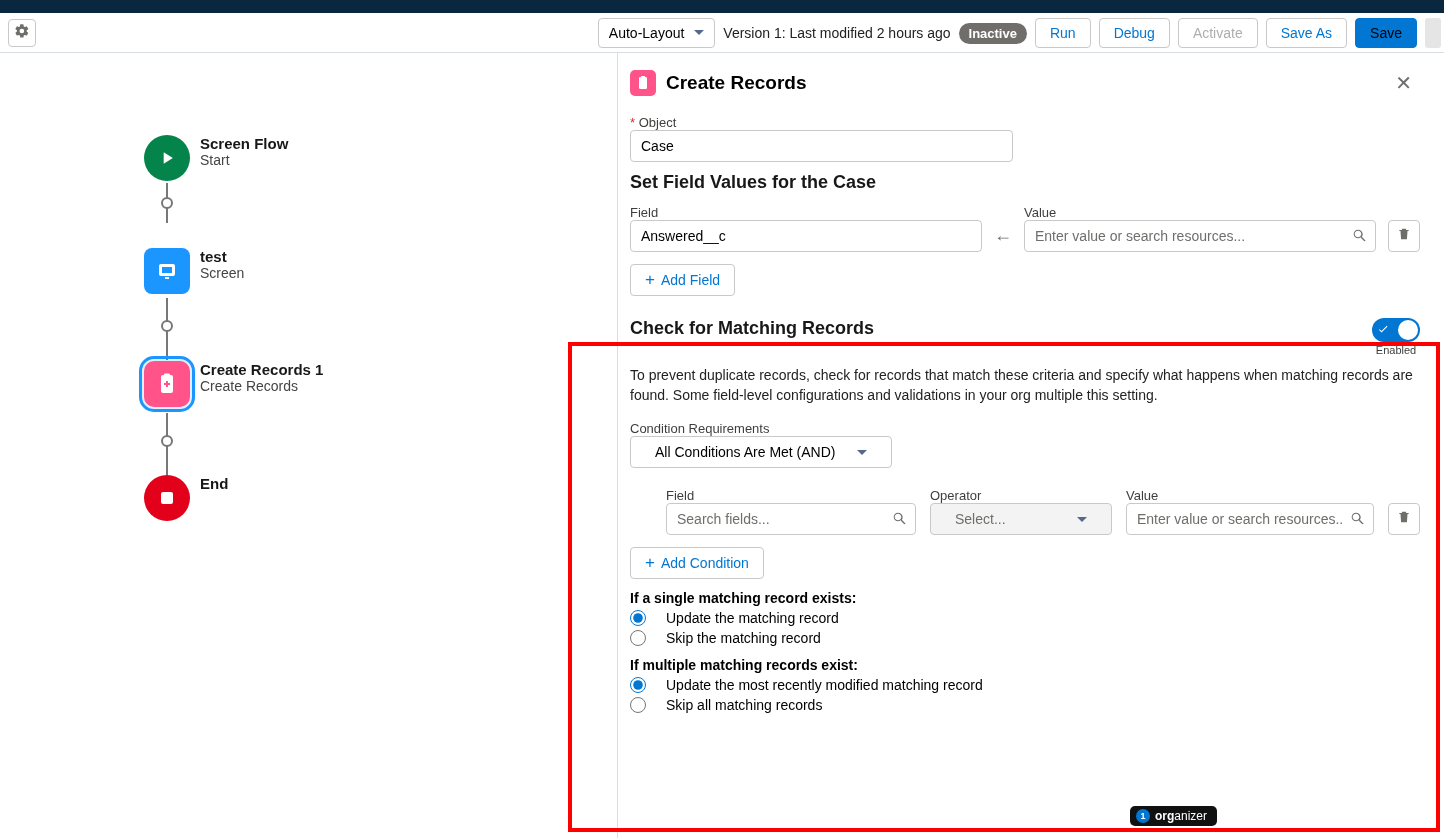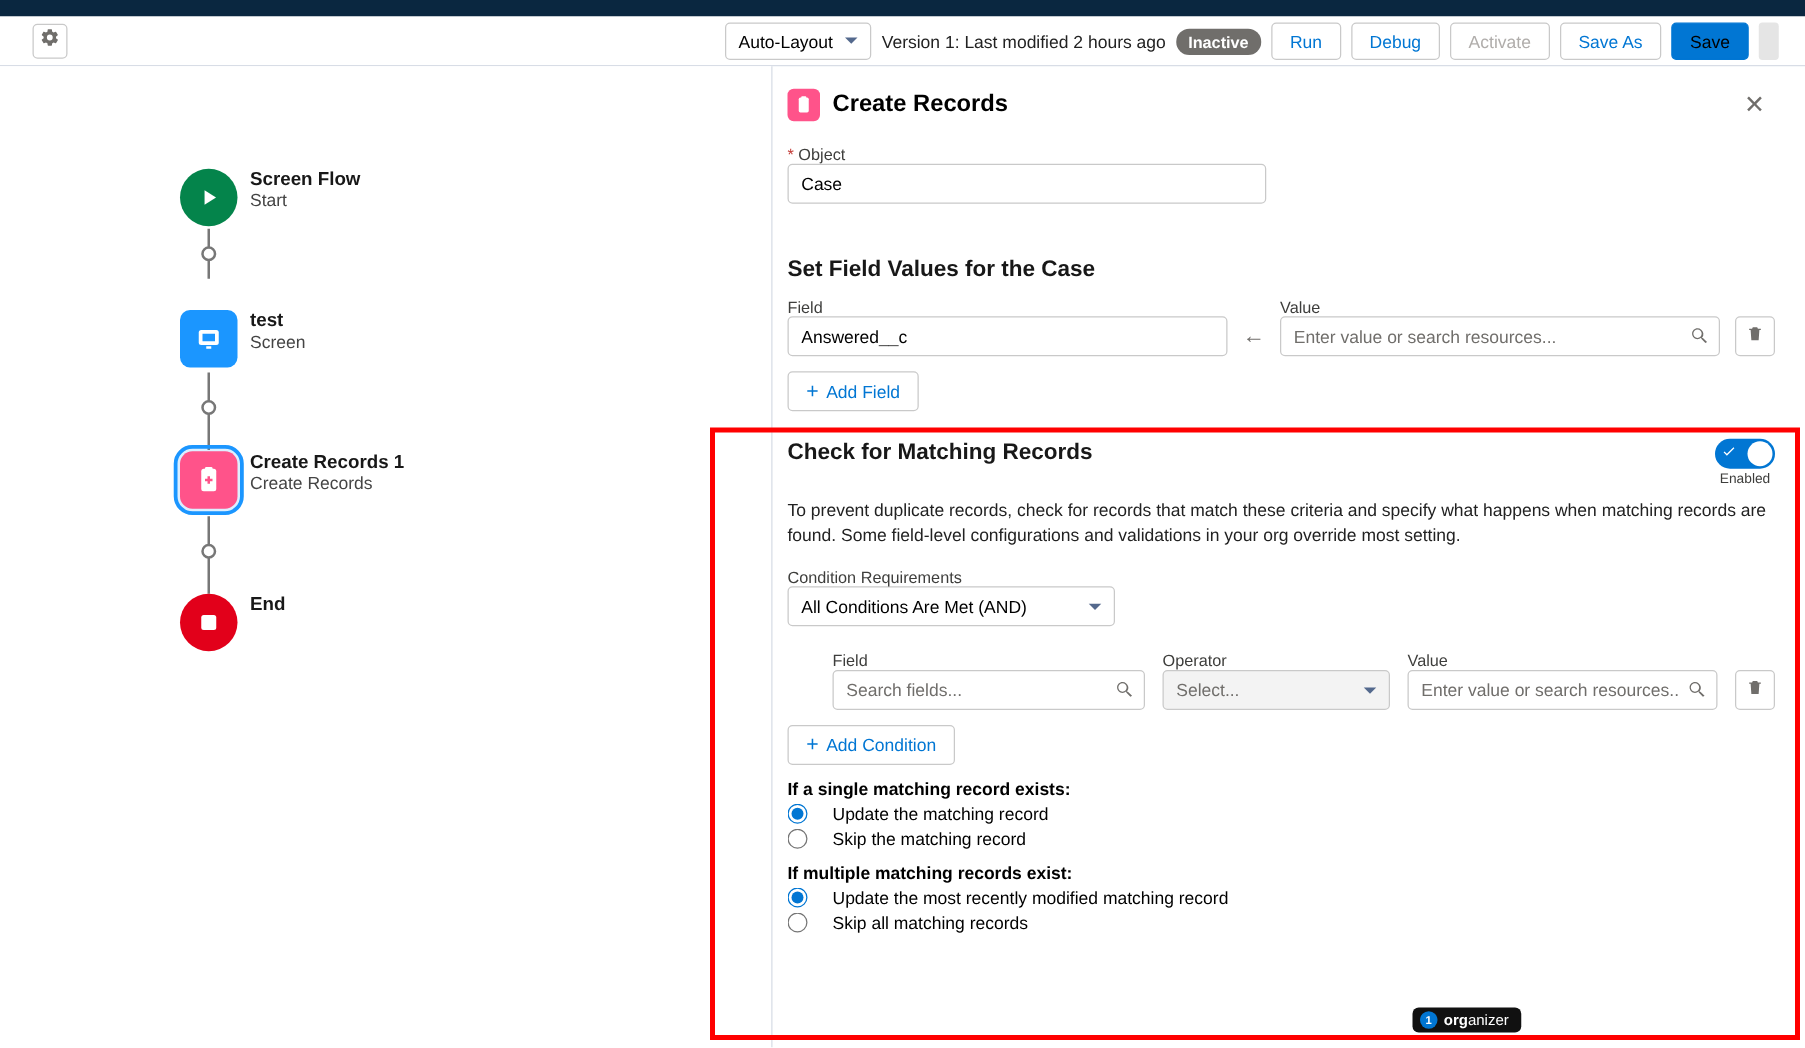--- a/index.html
+++ b/index.html
@@ -1,18 +1,18 @@
 <!DOCTYPE html>
 <html><head>
 <meta charset="utf-8">
 <style>
   * { box-sizing: border-box; margin: 0; padding: 0; font-family: -apple-system, BlinkMacSystemFont, "Segoe UI", Arial, sans-serif; }
   body { width: 1444px; height: 838px; background: #fff; position: relative; overflow: hidden; }
   .topbar-dark { height: 13px; background: #0a2740; }
-  .header { height: 40px; border-bottom: 1px solid #d8dde6; display: flex; align-items: center; padding: 0 26px; gap: 8px; }
+  .header { height: 40px; border-bottom: 1px solid #d8dde6; display: flex; align-items: center; padding: 0 8px; gap: 8px; }
   .gear-btn { width: 28px; height: 28px; border: 1px solid #c9c9c9; border-radius: 4px; display: flex; align-items: center; justify-content: center; color: #706e6b; cursor: pointer; }
   .gear-btn svg { width: 16px; height: 16px; }
   .header-spacer { flex: 1; }
   .select-like { height: 30px; border: 1px solid #c9c9c9; border-radius: 4px; padding: 0 10px; display: flex; align-items: center; gap: 10px; font-size: 14px; cursor: pointer; }
   .caret-down { width: 0; height: 0; border-left: 5px solid transparent; border-right: 5px solid transparent; border-top: 5px solid #54698d; }
   .version-text { font-size: 14px; color: #222; }
   .pill-inactive { background: #706e6b; color: #fff; padding: 3px 10px; border-radius: 12px; font-size: 13px; font-weight:600; margin-left: 4px; }
   .btn { height: 30px; padding: 0 14px; border-radius: 4px; border: 1px solid #c9c9c9; font-size: 14px; display: flex; align-items: center; cursor: pointer; background: #fff; }
   .btn.link { color: #0176d3; }
   .btn.disabled { color: #b0adab; cursor: default; }
@@ -36,40 +36,40 @@
   .connector { position: absolute; width: 2px; background: #777; left: 166px; }
   .connector .dot { position: absolute; left: -5px; width: 12px; height: 12px; border: 2px solid #777; border-radius: 50%; background: #fff; }
 
   .panel-header { display: flex; align-items: center; gap: 10px; }
   .panel-header .picon { width: 26px; height: 26px; background: #ff538a; border-radius: 5px; display: flex; align-items: center; justify-content: center; color: #fff; }
   .panel-header h2 { font-size: 19px; font-weight: 600; }
   .panel-header .close { margin-left: auto; font-size: 20px; color: #706e6b; cursor: pointer; padding: 4px 8px;}
   .req-star { color: #c23934; }
   .form-label { font-size: 13px; color: #3e3e3c; margin-top: 16px; display: block; }
   .text-input { height: 32px; border: 1px solid #c9c9c9; border-radius: 4px; padding: 0 10px; font-size: 14px; width: 100%; }
-  .section-h { font-size: 18px; font-weight: 700; margin-top: 42px; margin-bottom: 4px; color:#181818;}
+  .section-h { font-size: 18px; font-weight: 700; margin-top: 10px; margin-bottom: 4px; color:#181818;}
   .field-row { display: flex; align-items: flex-end; gap: 12px; margin-top: 4px;}
   .col { flex: 1; }
   .arrow-between { padding-bottom: 6px; color: #706e6b; font-size: 18px; }
   .search-input { position: relative; }
   .search-input input { padding-right: 16px; }
   .search-input .sicon { position: absolute; right: 8px; top: 50%; transform: translateY(-50%); color:#706e6b; width:16px; height:16px;}
   .trash-btn { width: 32px; height: 32px; border: 1px solid #c9c9c9; border-radius: 4px; display:flex; align-items:center; justify-content:center; color:#706e6b; cursor:pointer;}
   .add-btn { margin-top: 12px; height: 32px; border:1px solid #c9c9c9; border-radius:4px; background:#fff; color:#0176d3; padding:0 14px; font-size:14px; display:inline-flex; align-items:center; gap:6px; cursor:pointer;}
   .add-btn .plus { font-size: 17px; font-weight: 400; color:#0176d3;}
   .highlight-box { position: absolute; border: 4px solid #ff0000; pointer-events: none; }
   .checkbox-line { display:flex; align-items:center; gap:8px; font-size:14px; margin-top: 8px;}
   .checkbox-line input[type=checkbox]{ width:16px; height:16px; }
   .section-hdr-row { display:flex; align-items:flex-start;gap:48px; }
   .toggle-wrap { margin-left:auto; text-align:center; }
   .toggle { width: 48px; height: 24px; background:#0176d3; border-radius:12px; position:relative; display:flex; align-items:center; justify-content:flex-start; padding-left:5px; color:#fff;}
   .toggle .knob { position:absolute; right:2px; top:2px; width:20px; height:20px; background:#fff; border-radius:50%;}
   .toggle-label { font-size: 11px; color: #3e3e3c; margin-top:2px; }
   .desc { font-size: 14px; color: #222; margin-top: 10px; line-height:1.4; }
-  .select-box { height:32px; border:1px solid #c9c9c9; border-radius:4px; padding:0 10px; display:flex; align-items:center; justify-content:space-between; font-size:14px; cursor:pointer; background:#fff;}
+  .select-box { height:32px; border:1px solid #c9c9c9; border-radius:4px; padding:0 24px; display:flex; align-items:center; justify-content:space-between; font-size:14px; cursor:pointer; background:#fff;}
   .select-box.dark { background:#f3f3f3; }
   .cond-row { display:flex; gap:14px; align-items:flex-end; margin-top:6px; padding-left:36px;}
   .cond-row .col.sm { flex:0 0 250px; }
   .cond-row .col.md { flex:0 0 182px; }
   .cond-row .col.lg { flex:1; }
   .radio-group .heading { font-weight:700; font-size:14px; margin-top:11px;}
   .radio-line { display:flex; align-items:flex-end; gap:20px; font-size:14px; margin-top:4px;}
   .radio-line input[type=radio]{ width:16px; height:16px; accent-color:#0176d3;}
   .bottom-badge { position:absolute; bottom:12px; left: 1130px; background:#111; color:#fff; font-size:12px; padding:3px 10px 3px 6px; border-radius:5px; display:flex; align-items:center; gap:5px;}
   .bottom-badge .circ{ width:14px; height:14px; background:#0176d3; border-radius:50%; display:inline-flex; align-items:center; justify-content:center; font-size:9px; font-weight:bold;}
@@ -226,21 +226,21 @@
         <div class="toggle">
           <span><svg width="12" height="12" viewBox="0 0 24 24" fill="#fff">
                 <path d="M9 16.17l-3.88-3.88L3.7 13.7 9 19l12-12-1.41-1.42z"></path>
               </svg></span>
           <div class="knob"></div>
         </div>
         <div class="toggle-label">Enabled</div>
       </div>
     </div>
 
-    <p class="desc">To prevent duplicate records, check for records that match these criteria and specify what happens when matching records are found. Some field-level configurations and validations in your org override most setting.</p>
+    <p class="desc">To prevent duplicate records, check for records that match these criteria and specify what happens when matching records are found. Some field-level configurations and validations in your org multiple this setting.</p>
 
     <label class="form-label">Condition Requirements</label>
     <div class="select-box" style="width:262px;">
       <span>All Conditions Are Met (AND)</span>
       <span class="caret-down"></span>
     </div>
 
     <div class="cond-row">
       <div class="col sm">
         <label class="form-label" style="margin-top:14px">Field</label>

